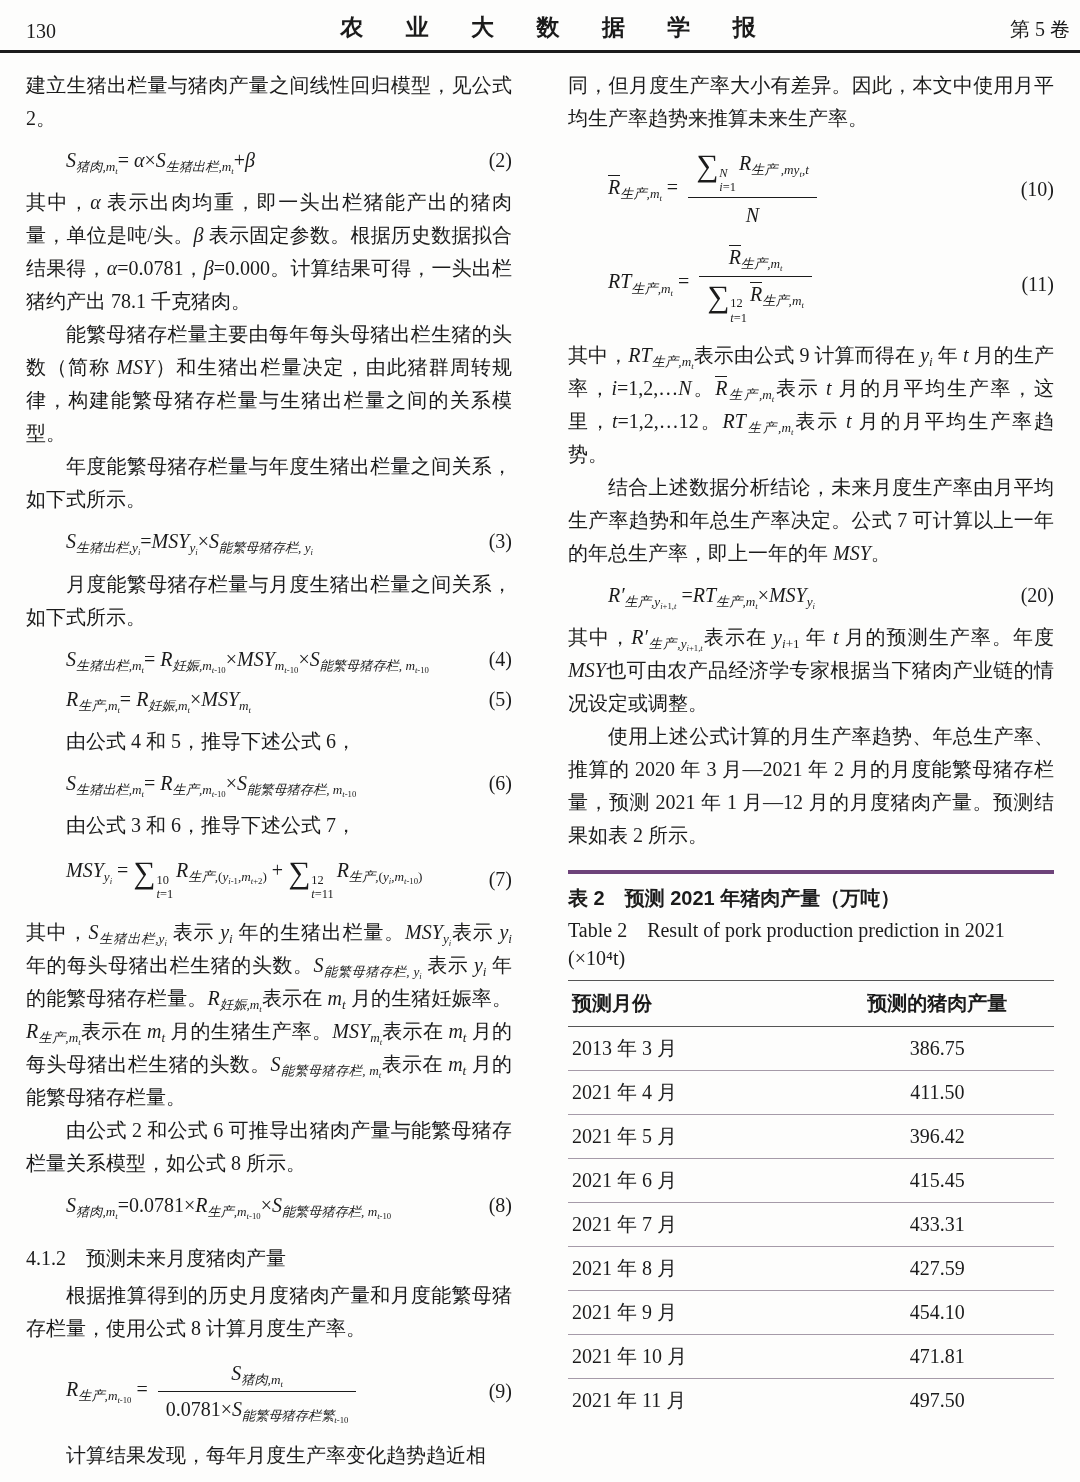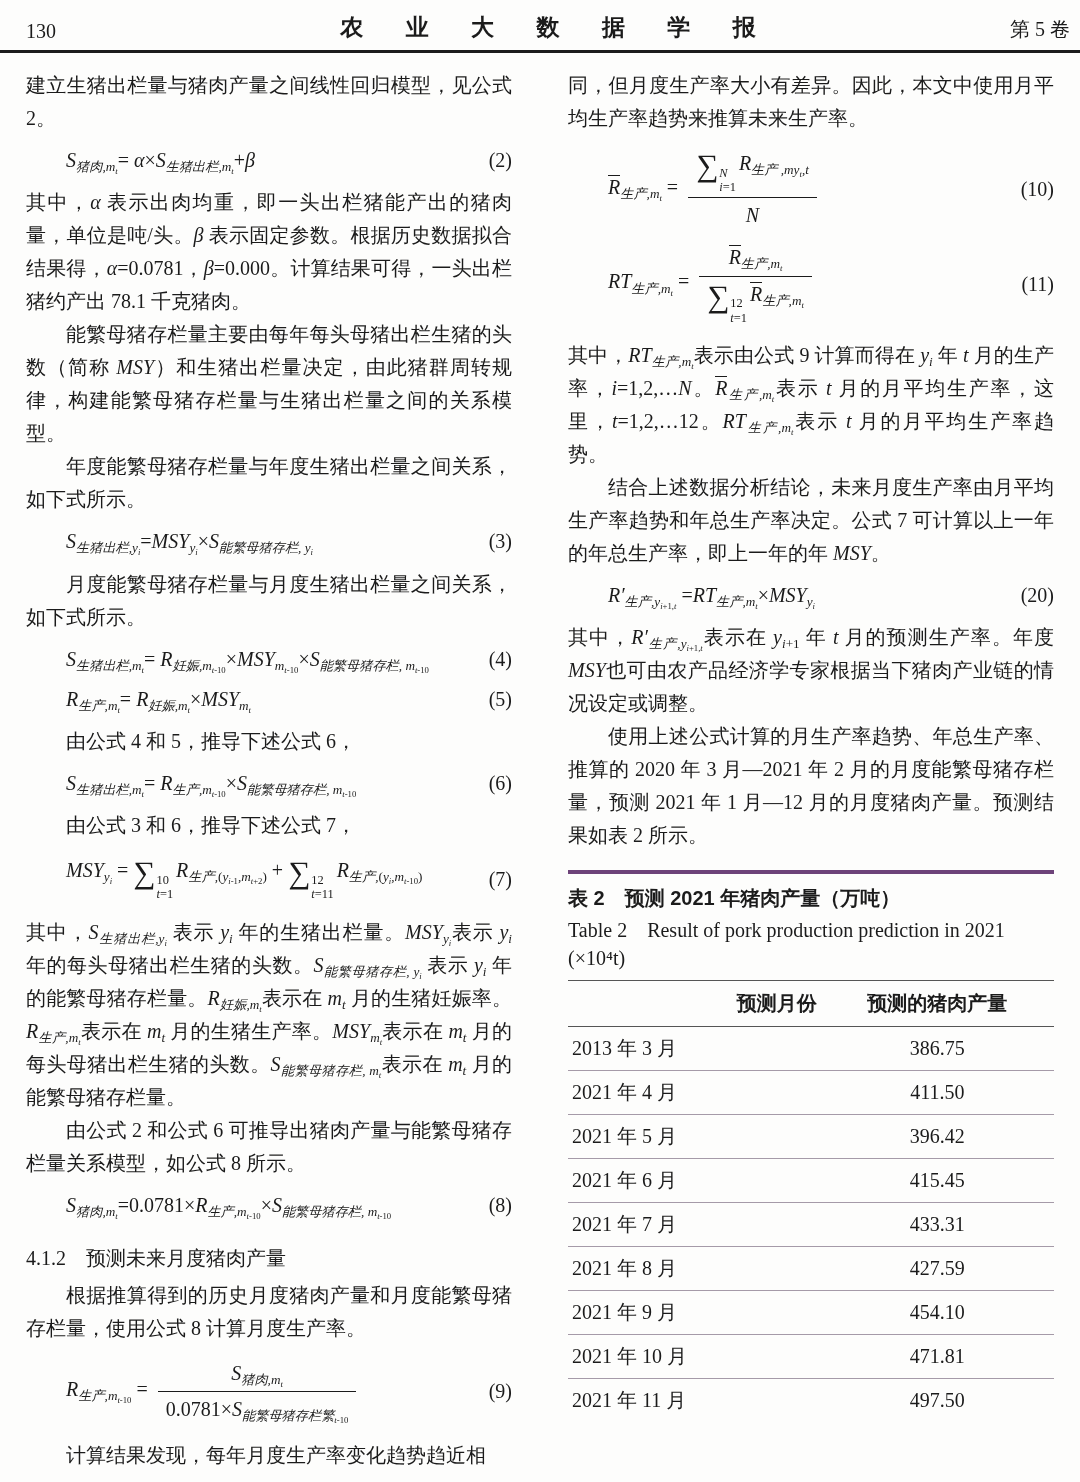--- a/index.html
+++ b/index.html
@@ -52,21 +52,21 @@
   .tcap-zh{
     font-family:"Liberation Sans","DejaVu Sans",sans-serif;
     font-weight:700;font-size:20px;margin:10px 0 4px 0;line-height:28px;
   }
   .tcap-en{font-size:20px;margin:0 0 8px 0;line-height:28px;}
   table.ptable{width:100%;border-collapse:collapse;font-size:20px;}
   table.ptable thead th{
     border-top:1.5px solid #555;border-bottom:1.5px solid #555;
     font-weight:600;padding:9px 4px;
   }
-  table.ptable th.h-month{text-align:right;width:52%;}
+  table.ptable th.h-month{text-align:left;width:52%;}
   table.ptable th.h-value{text-align:center;width:48%;}
   table.ptable td{padding:8px 4px;border-top:1px solid #a59aa8;}
   table.ptable tbody tr:first-child td{border-top:none;}
   table.ptable td.td-month{text-align:left;}
   table.ptable td.td-value{text-align:center;}
 </style>
 </head>
 <body>
 
 <div class="page">

